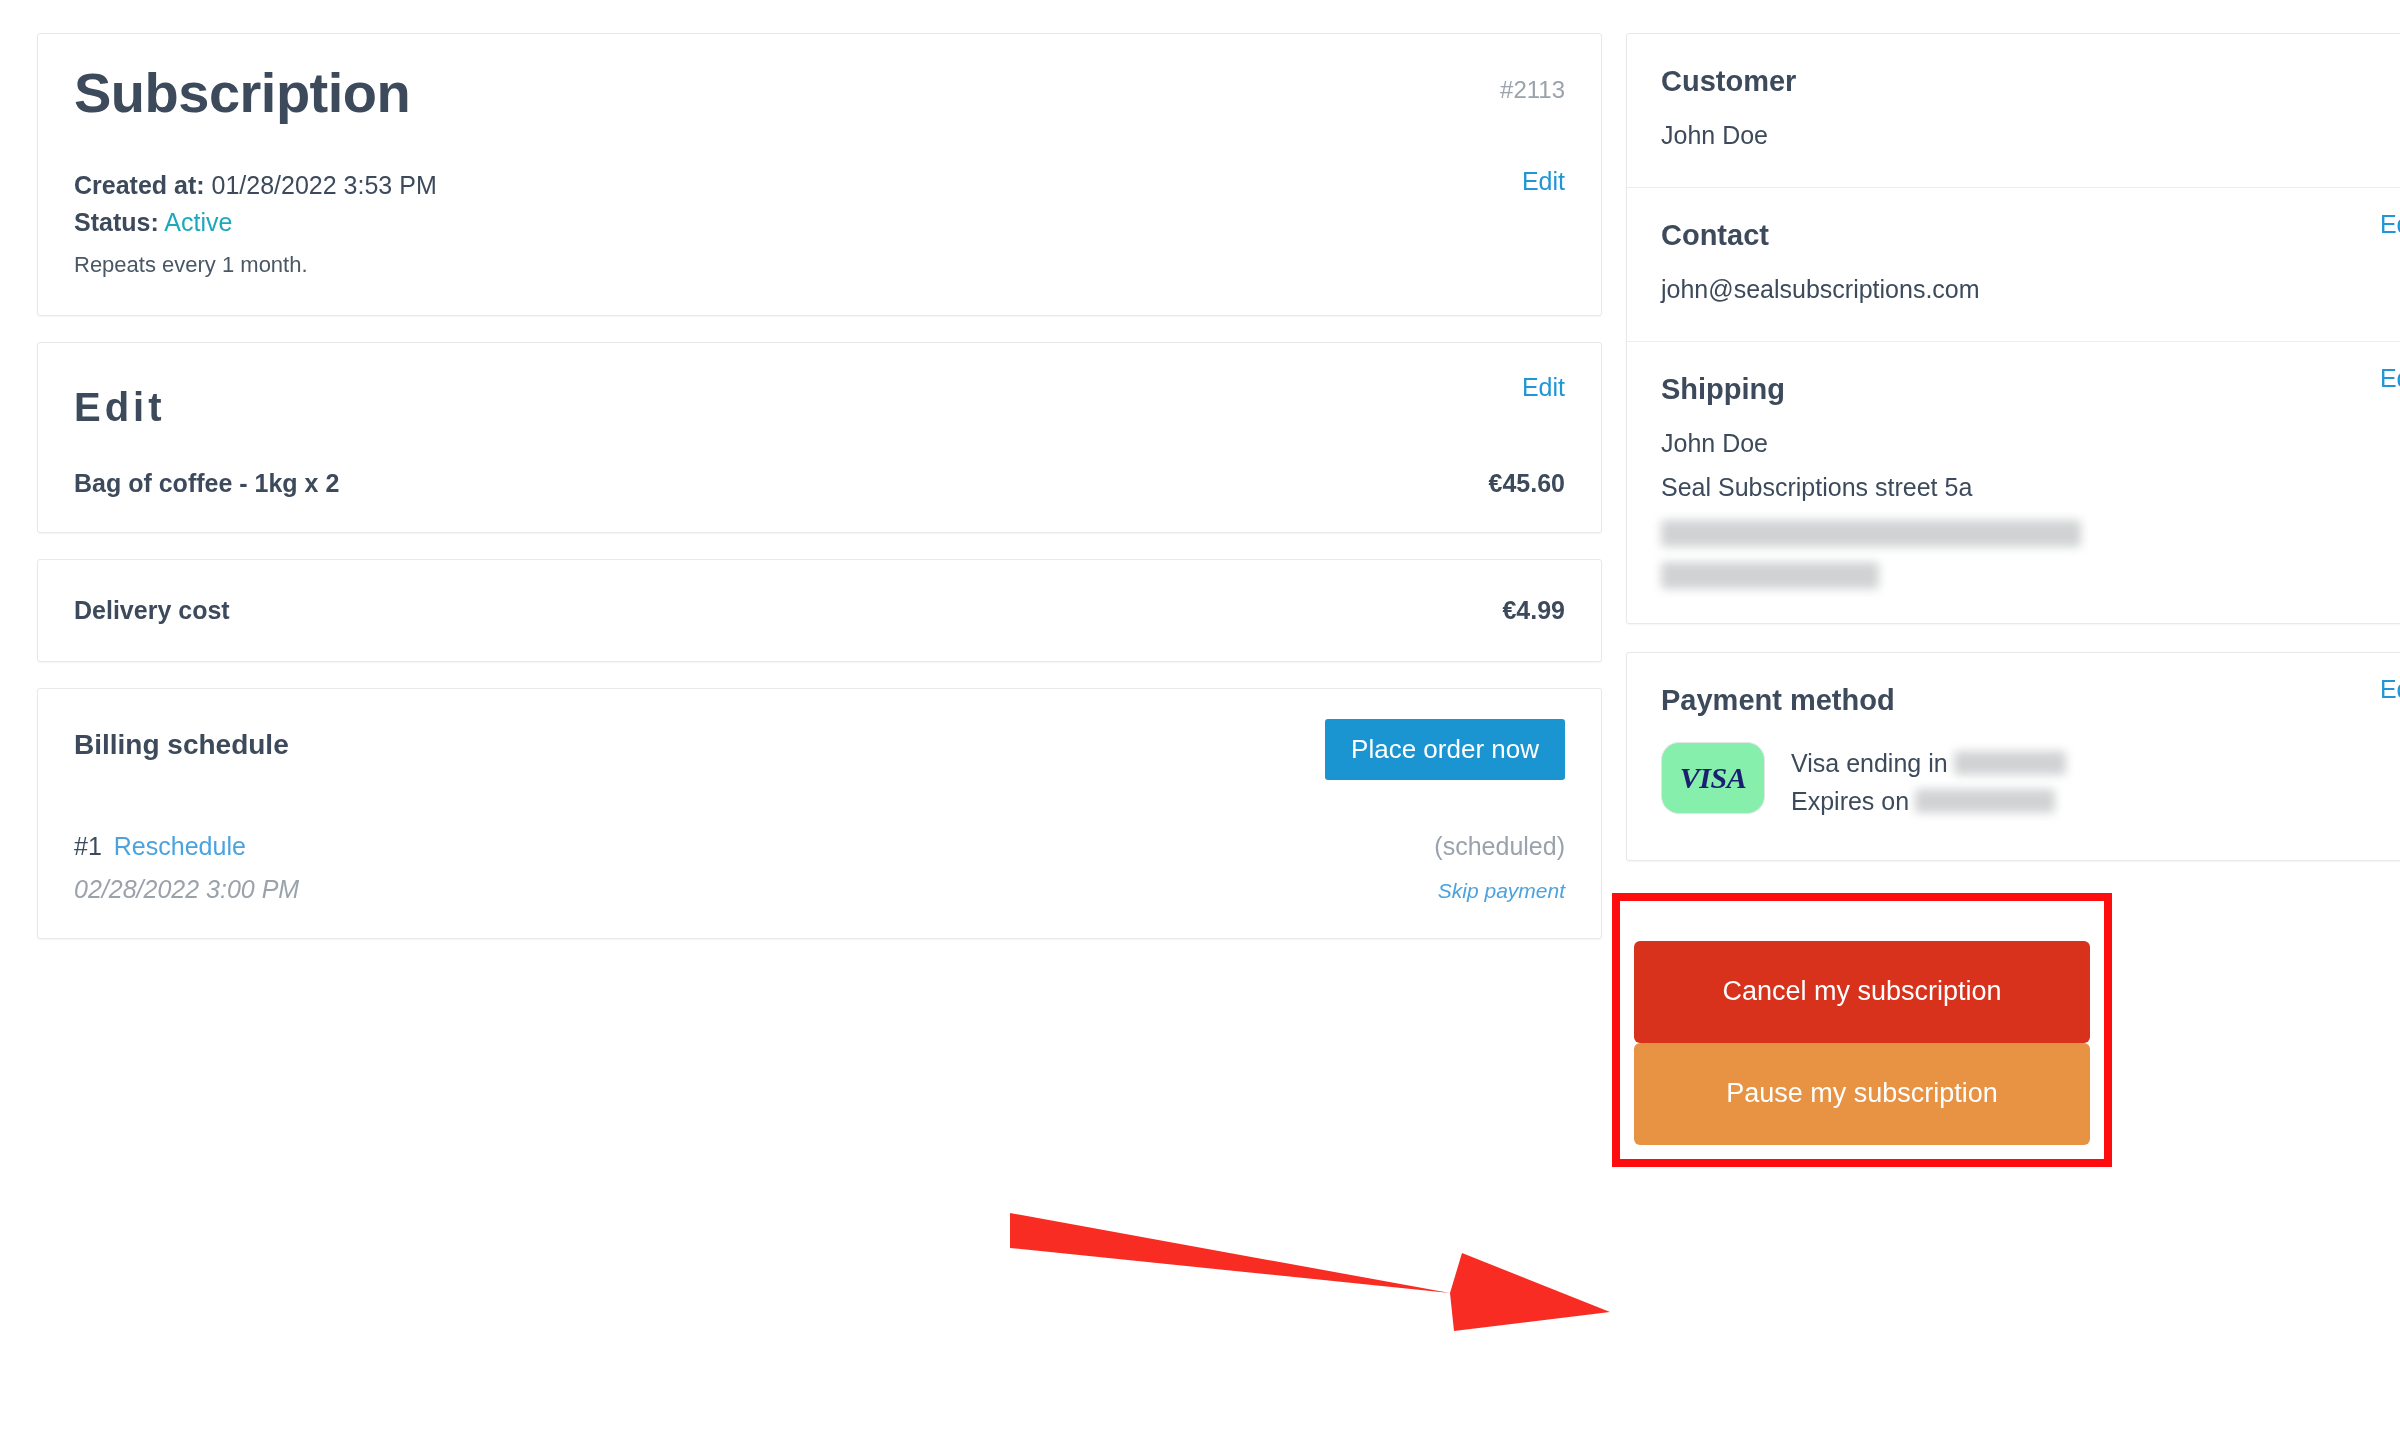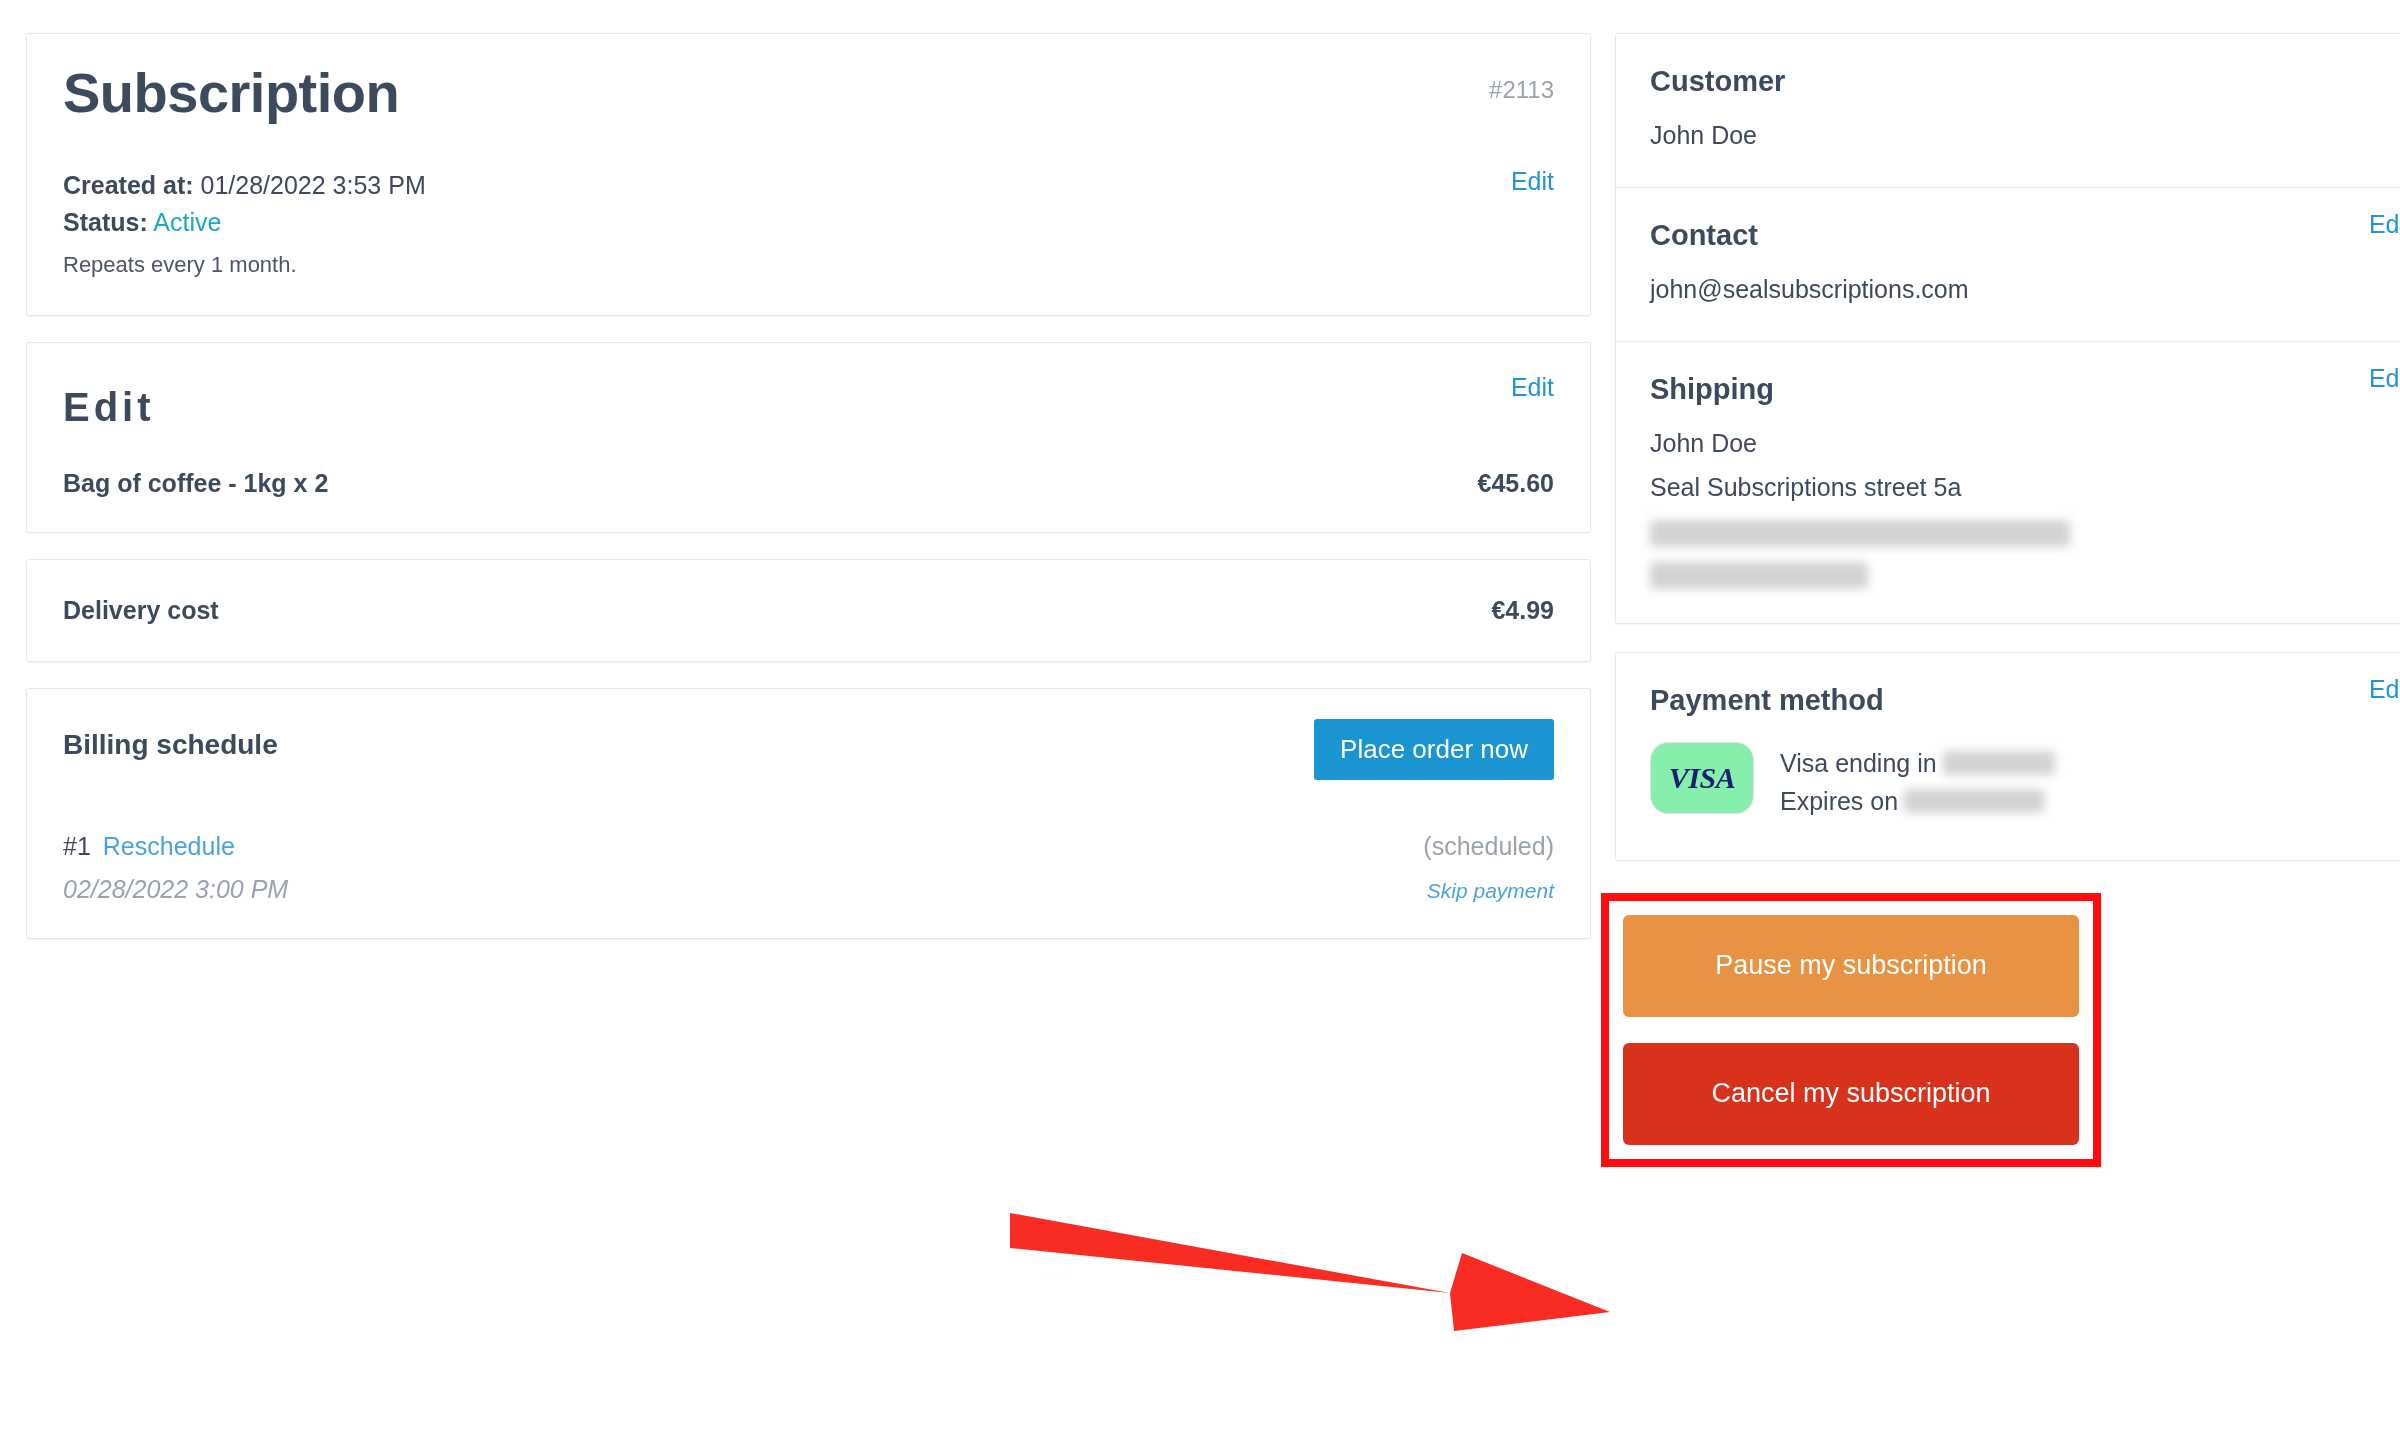--- a/index.html
+++ b/index.html
@@ -10,21 +10,21 @@
     background: #ffffff;
     font-family: "Liberation Sans", sans-serif;
     color: #39485a;
     overflow: hidden;
   }
 
   .page {
     position: relative;
     width: 2400px;
     height: 1441px;
-    padding: 33px 28px 0 26px;
+    padding: 33px 28px 0 37px;
     display: flex;
     gap: 24px;
     align-items: flex-start;
   }
 
   .col-left  { width: 1565px; flex: none; display: flex; flex-direction: column; gap: 26px; }
   .col-right { width: 832px;  flex: none; display: flex; flex-direction: column; gap: 28px; }
 
   .card {
     background: #ffffff;
@@ -348,22 +348,22 @@
             </div>
             <div>
               <span>Expires on</span><span class="redacted inline w4"></span>
             </div>
           </div>
         </div>
       </div>
     </div>
 
     <div class="actions-wrap">
+      <button class="btn-block btn-cancel">Cancel my subscription</button>
       <button class="btn-block btn-pause">Pause my subscription</button>
-      <button class="btn-block btn-cancel">Cancel my subscription</button>
     </div>
 
   </div>
 
   <svg class="arrow-svg" viewBox="0 0 600 130">
     <polygon points="0,8 440,88 452,48 600,107 444,126 440,88 0,43" fill="#f82c23"></polygon>
   </svg>
 
 </div>
 

